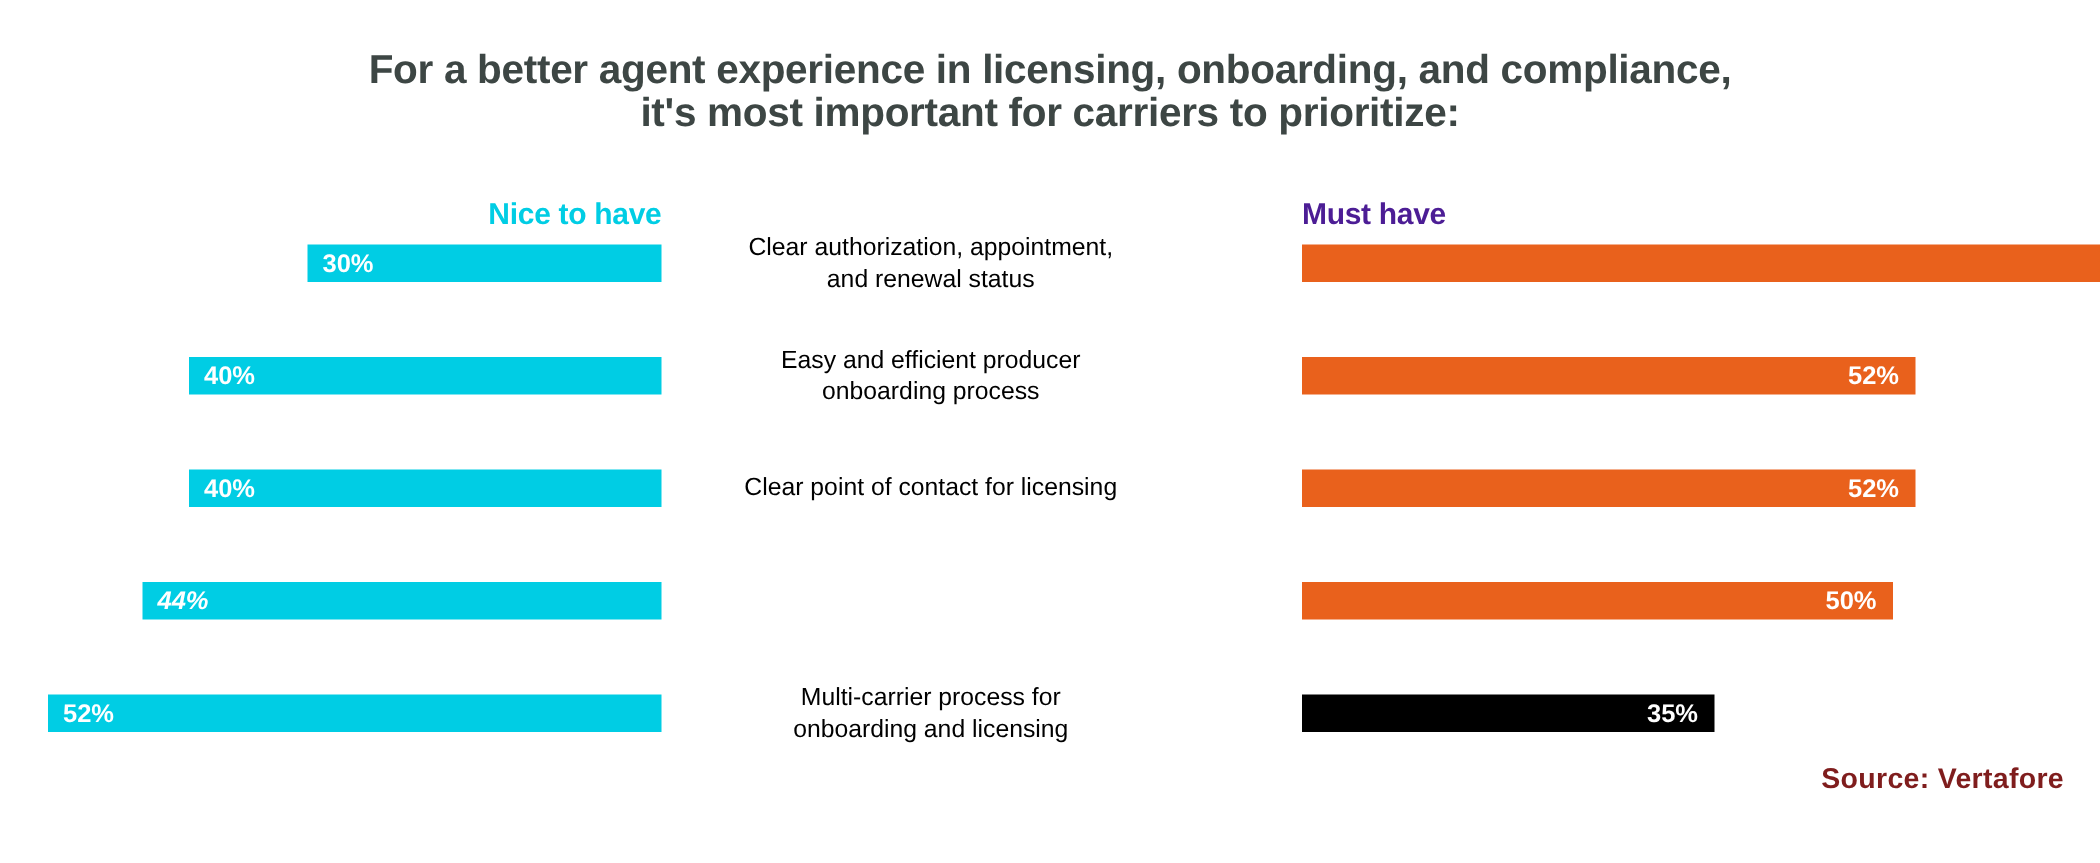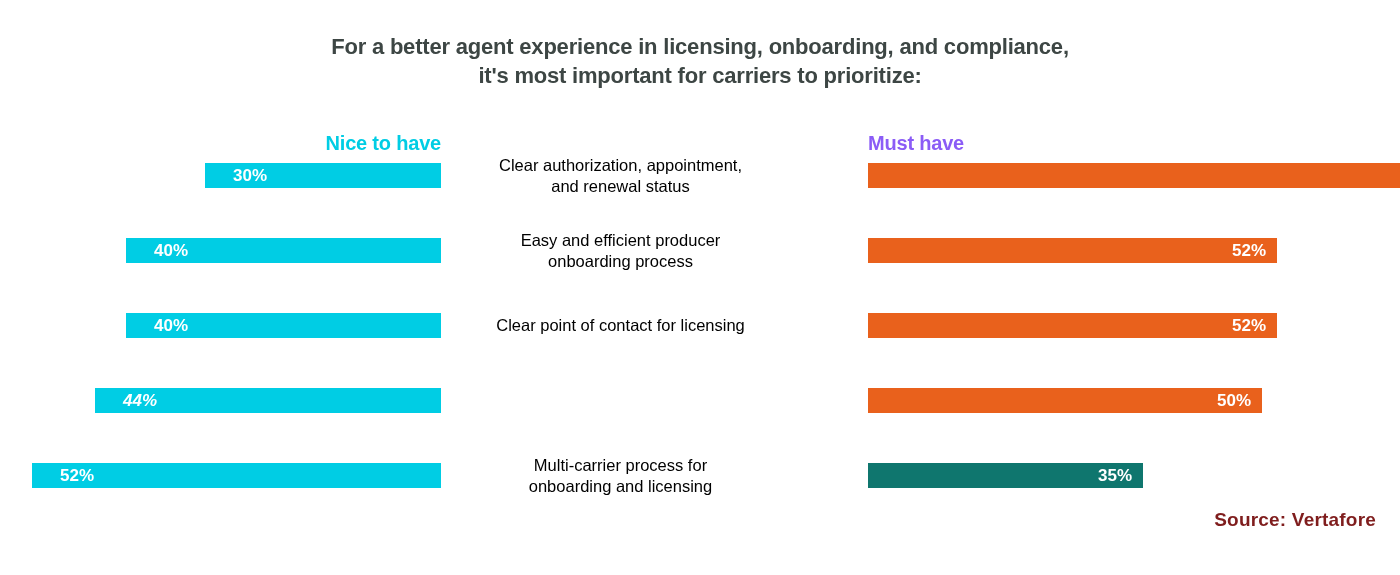--- a/index.html
+++ b/index.html
@@ -14,21 +14,21 @@
     height: 575px;
     background: #ffffff;
     overflow: hidden;
   }
   .chart-title {
     position: absolute;
     top: 32px;
     left: 0;
     width: 100%;
     text-align: center;
-    font-size: 22px;
+    font-size: 27px;
     font-weight: bold;
     letter-spacing: -0.2px;
     line-height: 29px;
     color: #3d4644;
     white-space: pre-line;
   }
   .col-header {
     position: absolute;
     top: 132px;
     font-size: 20px;
@@ -53,21 +53,21 @@
     position: absolute;
     top: 0;
     height: 25px;
     display: flex;
     align-items: center;
     box-sizing: border-box;
   }
   .bar.left {
     right: 959px; 
     justify-content: flex-start;
-    padding-left: 28px;
+    padding-left: 10px;
   }
   .bar.right {
     left: 868px;
     justify-content: flex-end;
     padding-right: 11px;
   }
   .bar-label {
     color: #ffffff;
     font-size: 17px;
     font-weight: bold;
@@ -100,21 +100,21 @@
 </style>
 </head>
 <body>
 
 <div class="canvas">
 
   <div class="chart-title">For a better agent experience in licensing, onboarding, and compliance,
 it's most important for carriers to prioritize:</div>
 
   <div class="col-header nice" style="color: rgb(0, 205, 228);">Nice to have</div>
-  <div class="col-header must" style="color: #8b5cf6;">Must have</div>
+  <div class="col-header must" style="color: #4c1d95;">Must have</div>
 
   <div class="row" style="top:163px">
     <div class="bar left" style="width: 236px; background: rgb(0, 205, 228);">
       <span class="bar-label">30%</span>
     </div>
     <div class="cat">Clear authorization, appointment,
 and renewal status</div>
     <div class="bar right" style="width: 580px; background: rgb(233, 97, 28);">
       <span class="bar-label">64%</span>
     </div>
@@ -149,20 +149,20 @@
       <span class="bar-label">50%</span>
     </div>
   </div>
 
   <div class="row" style="top:463px">
     <div class="bar left" style="width: 409px; background: rgb(0, 205, 228);">
       <span class="bar-label">52%</span>
     </div>
     <div class="cat">Multi-carrier process for
 onboarding and licensing</div>
-    <div class="bar right" style="width: 275px; background: #0f766e;">
+    <div class="bar right" style="width: 275px; background: #000000;">
       <span class="bar-label">35%</span>
     </div>
   </div>
 
   <div class="source">Source: Vertafore</div>
 
 </div>
 
 </body></html>

